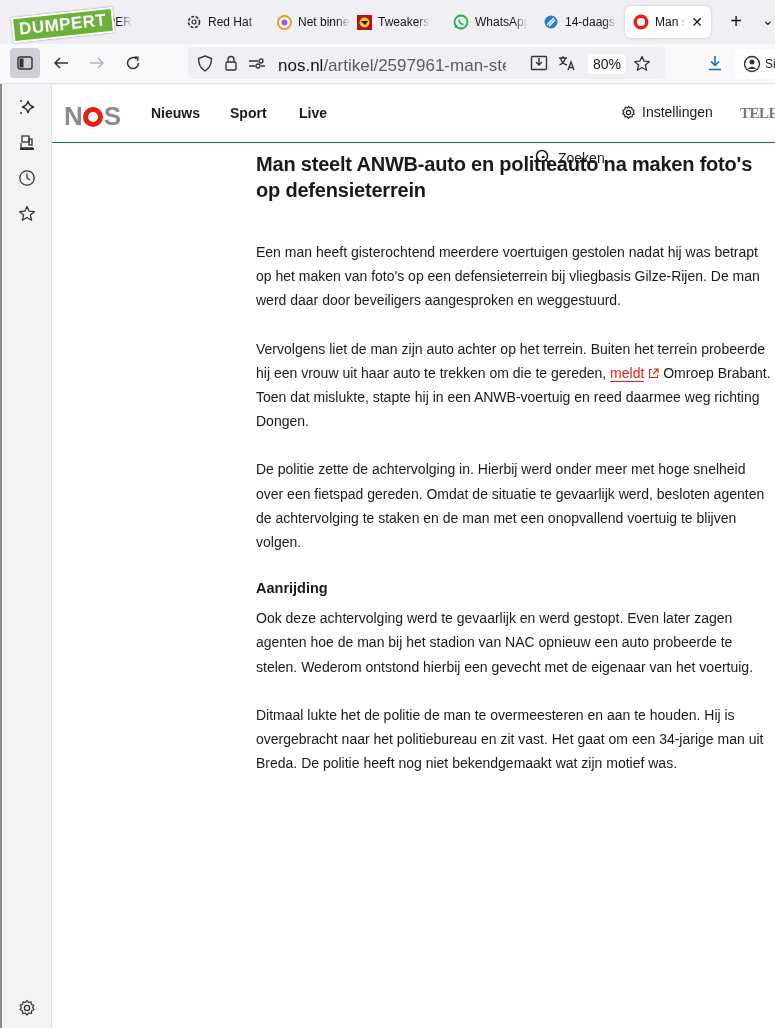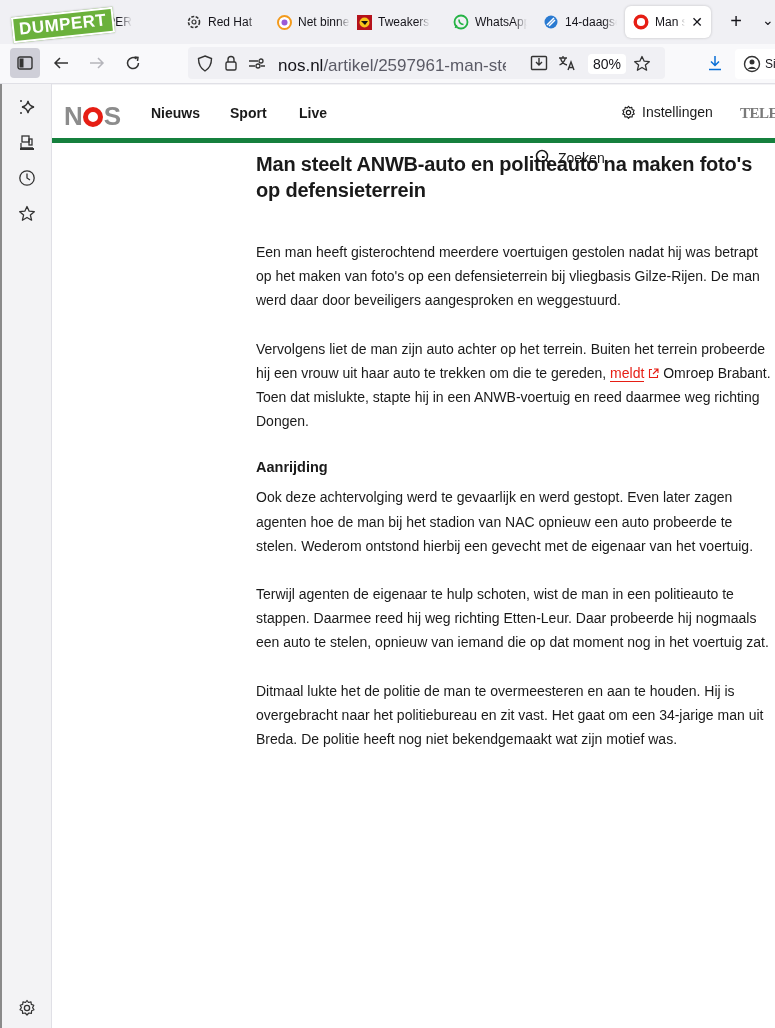--- a/index.html
+++ b/index.html
@@ -26,21 +26,21 @@
   .zoom-badge { position: absolute; left: 400px; top: 7px; background: #fff; border-radius: 4px; padding: 2px 5px; font-size: 14px; color: #15141a; }
   .url-icon { position: absolute; top: 7px; width: 18px; height: 18px; display: flex; align-items: center; justify-content: center; }
   .signin-btn { position: absolute; left: 735px; top: 5px; height: 30px; width: 60px; background: #fff; border-radius: 4px; display: flex; align-items: center; padding-left: 8px; font-size: 12px; color: #15141a; }
 
   
   .vsidebar { position: absolute; left: 0; top: 84px; width: 52px; height: 944px; background: #f3f3f5; border-right: 1px solid #e0e0e6; border-left: 2px solid #8a8a8a; }
   .vs-icon { position: absolute; left: 14px; width: 22px; height: 22px; display: flex; align-items: center; justify-content: center; }
 
   
   .page { position: absolute; left: 52px; top: 85px; width: 723px; height: 943px; background: #fff; overflow: hidden; }
-  .site-header { position: absolute; left: 0; top: 0; width: 723px; height: 58px; border-bottom: 5px solid #15803d; background: #fff; }
+  .site-header { position: absolute; left: 0; top: 0; width: 723px; height: 58px; border-bottom: 1px solid #15803d; background: #fff; }
   .nos-logo { position: absolute; left: 12px; top: 16px; font-size: 26px; font-weight: 900; letter-spacing: -1px; color: #8c8c8c; font-family: "Liberation Sans", sans-serif; }
   .nos-logo .o { display: inline-block; width: 20px; height: 20px; border: 5px solid #e61e14; border-radius: 50%; vertical-align: -2px; margin: 0 1px; }
   .site-nav-item { position: absolute; top: 20px; font-size: 14px; font-weight: bold; color: #1a1a1a; }
   .site-tool { position: absolute; top: 19px; font-size: 14px; color: #1a1a1a; display: flex; align-items: center; gap: 6px; }
   .teletekst { position: absolute; left: 688px; top: 20px; font-size: 15px; font-weight: bold; color: #7a7a7a; letter-spacing: -0.5px; font-family: "Liberation Serif", serif; }
 
   .article { position: absolute; left: 204px; top: 66px; width: 520px; color: #1a1a1a; }
   .article h1 { font-size: 20px; line-height: 26px; font-weight: bold; color: #1a1a1a; letter-spacing: -0.2px; margin-bottom: 37px; }
   .article p { font-size: 14px; line-height: 24.2px; color: #1a1a1a; margin-bottom: 24px; }
   .article h2 { font-size: 14.5px; font-weight: bold; margin-top: 0px; margin-bottom: 8px; line-height: 20px; }
@@ -254,18 +254,18 @@
     </div>
     <div class="teletekst">TELE</div>
   </div>
 
   <div class="article">
     <h1>Man steelt ANWB-auto en politieauto na maken foto's op defensieterrein</h1>
     <p>Een man heeft gisterochtend meerdere voertuigen gestolen nadat hij was betrapt op het maken van foto's op een defensieterrein bij vliegbasis Gilze-Rijen. De man werd daar door beveiligers aangesproken en weggestuurd.</p>
     <p><span>Vervolgens liet de man zijn auto achter op het terrein. Buiten het terrein probeerde hij een vrouw uit haar auto te trekken om die te gereden, </span><a class="link">meldt</a><svg class="ext-icon" width="11" height="11" viewBox="0 0 11 11">
           <path d="M4 1.5 H1.5 V9.5 H9.5 V7 M6 1 H10 V5 M10 1 L5 6" fill="none" stroke="#e61e14" stroke-width="1.1"></path>
         </svg><span> Omroep Brabant. Toen dat mislukte, stapte hij in een ANWB-voertuig en reed daarmee weg richting Dongen.</span></p>
+    <p>De politie zette de achtervolging in. Hierbij werd onder meer met hoge snelheid over een fietspad gereden. Omdat de situatie te gevaarlijk werd, besloten agenten de achtervolging te staken en de man met een onopvallend voertuig te blijven volgen.</p>
     <h2>Aanrijding</h2>
     <p>Ook deze achtervolging werd te gevaarlijk en werd gestopt. Even later zagen agenten hoe de man bij het stadion van NAC opnieuw een auto probeerde te stelen. Wederom ontstond hierbij een gevecht met de eigenaar van het voertuig.</p>
-    <p>Terwijl agenten de eigenaar te hulp schoten, wist de man in een politieauto te stappen. Daarmee reed hij weg richting Etten-Leur. Daar probeerde hij nogmaals een auto te stelen, opnieuw van iemand die op dat moment nog in het voertuig zat.</p>
     <p>Ditmaal lukte het de politie de man te overmeesteren en aan te houden. Hij is overgebracht naar het politiebureau en zit vast. Het gaat om een 34-jarige man uit Breda. De politie heeft nog niet bekendgemaakt wat zijn motief was.</p>
   </div>
 </div>
 
 </body></html>

